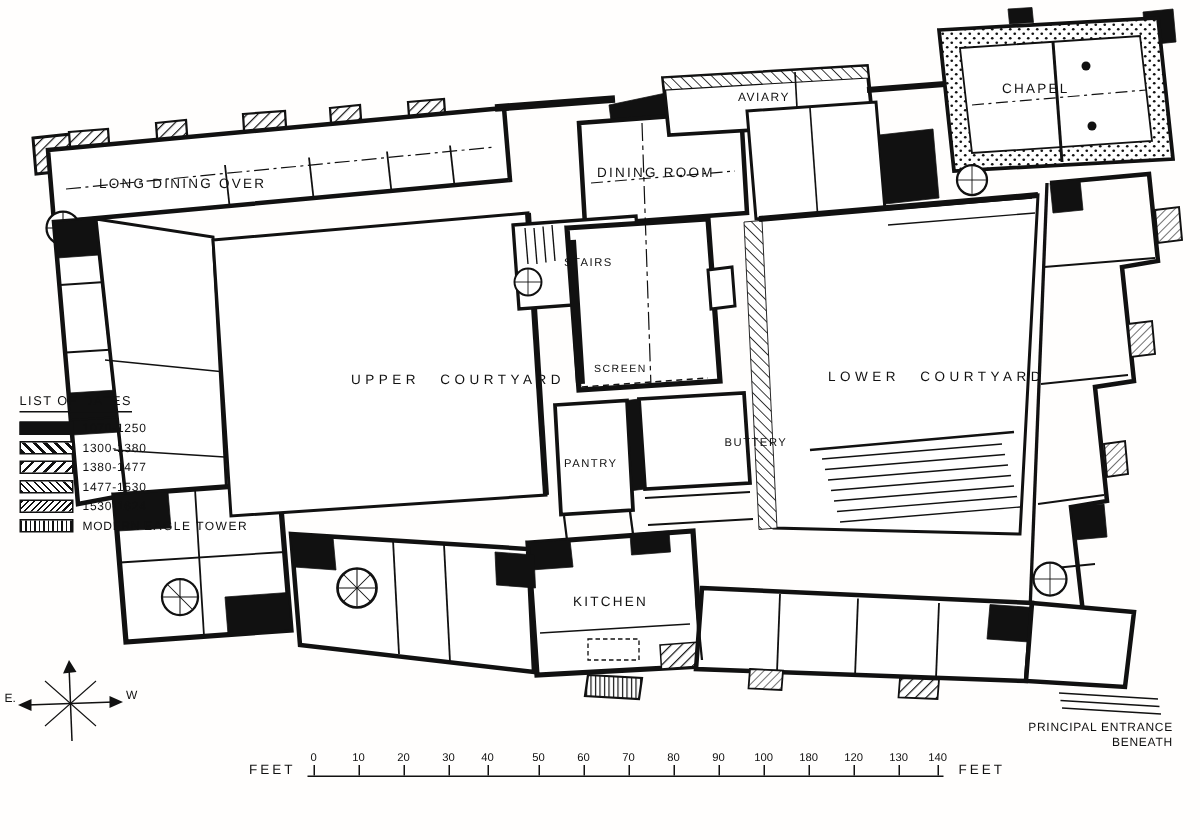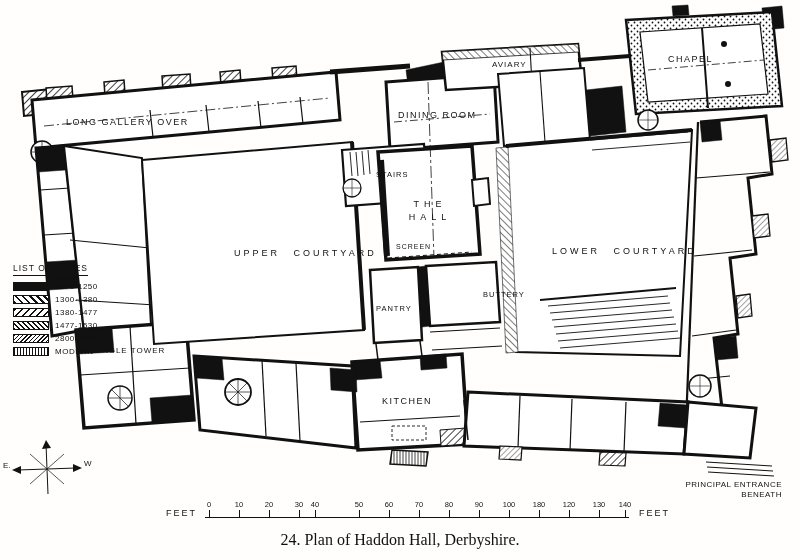--- a/index.html
+++ b/index.html
@@ -247,29 +247,25 @@
       <line x1="18" y1="470" x2="76" y2="468" stroke-width="1" fill="none"></line>
       <polygon points="12,470 21,466 21,474" stroke="none"></polygon>
       <polygon points="82,468 73,464 73,472" stroke="none"></polygon>
       <line x1="46" y1="444" x2="48" y2="494" stroke-width="1" fill="none"></line>
       <polygon points="46,440 42,449 51,448" stroke="none"></polygon>
       <line x1="30" y1="454" x2="64" y2="484" stroke-width="0.7" fill="none"></line>
       <line x1="64" y1="454" x2="30" y2="484" stroke-width="0.7" fill="none"></line>
     </g>
   </svg>
 
-  <div class="lbl" style="left:66px;top:117px;">LONG GALLERY OVER</div>
+  <div class="lbl" style="left:66px;top:117px;">LONG DINING OVER</div>
   <div class="lbl" style="left:398px;top:110px;">DINING ROOM</div>
   <div class="lbl s8" style="left:492px;top:60px;">AVIARY</div>
   <div class="lbl" style="left:668px;top:54px;">CHAPEL</div>
   <div class="lbl s75" style="left:376px;top:170px;">STAIRS</div>
-  <div class="lbl hall-lbl" style="left:390px;top:198px;">
-    <div>THE</div>
-    <div>HALL</div>
-  </div>
   <div class="lbl s7" style="left:396px;top:243px;">SCREEN</div>
   <div class="lbl ls3" style="left:202px;top:248px;padding-left:32px;">UPPER COURTYARD</div>
   <div class="lbl ls3" style="left:552px;top:246px;">LOWER COURTYARD</div>
   <div class="lbl s75" style="left:376px;top:304px;">PANTRY</div>
   <div class="lbl s75" style="left:436px;top:290px;padding-left:47px;">BUTTERY</div>
   <div class="lbl s8" style="left:96px;top:346px;">EAGLE TOWER</div>
   <div class="lbl" style="left:382px;top:396px;">KITCHEN</div>
 
 
   <div class="lbl pe" style="left:678px;top:480px;">
@@ -293,21 +289,21 @@
     <div class="lrow">
       <span class="sw p-h135"></span>
       <span class="lt">1380-1477</span>
     </div>
     <div class="lrow">
       <span class="sw p-h45f"></span>
       <span class="lt">1477-1530</span>
     </div>
     <div class="lrow">
       <span class="sw p-h135f"></span>
-      <span class="lt">2800-1624</span>
+      <span class="lt">1530-1624</span>
     </div>
     <div class="lrow">
       <span class="sw p-vert"></span>
       <span class="lt">MODERN</span>
     </div>
   </div>
 
   <div class="scalebar">
     <span class="feet">FEET</span>
     <div class="ticks">
@@ -316,21 +312,21 @@
         </span>
       <span class="tick" style="left:34px">
           <span>10</span>
         </span>
       <span class="tick" style="left:64px">
           <span>20</span>
         </span>
       <span class="tick" style="left:94px">
           <span>30</span>
         </span>
-      <span class="tick" style="left:110px">
+      <span class="tick" style="left:120px">
           <span>40</span>
         </span>
       <span class="tick" style="left:154px">
           <span>50</span>
         </span>
       <span class="tick" style="left:184px">
           <span>60</span>
         </span>
       <span class="tick" style="left:214px">
           <span>70</span>
@@ -353,15 +349,14 @@
       <span class="tick" style="left:394px">
           <span>130</span>
         </span>
       <span class="tick" style="left:420px">
           <span>140</span>
         </span>
     </div>
     <span class="feet r">FEET</span>
   </div>
 
-  <div class="caption">24.  Plan of Haddon Hall, Derbyshire.</div>
 
 </div>
 
 </body></html>

